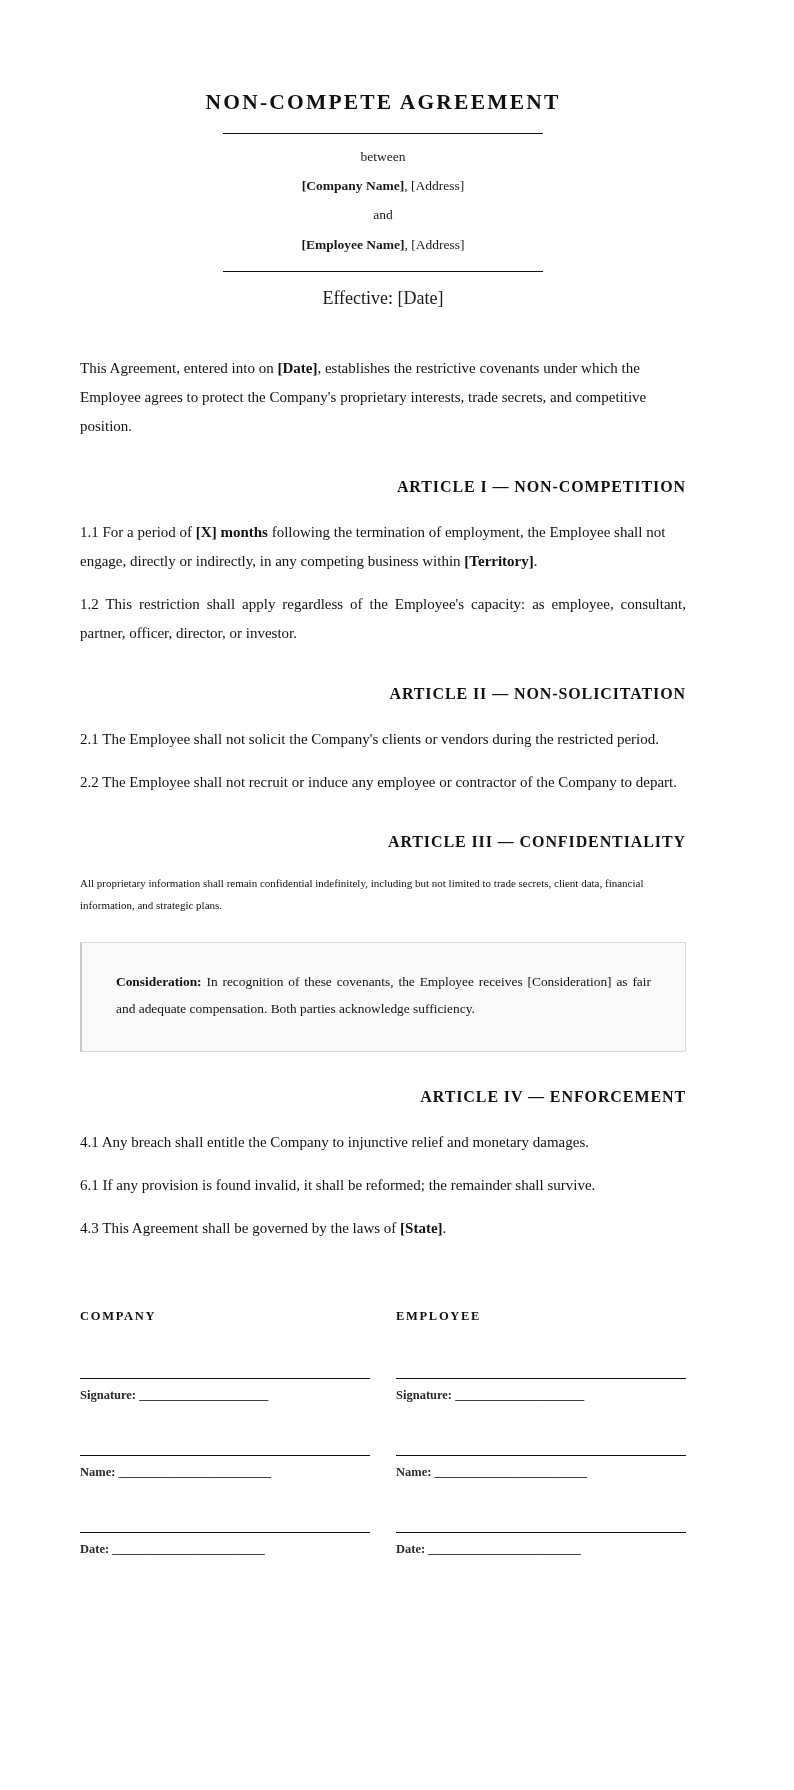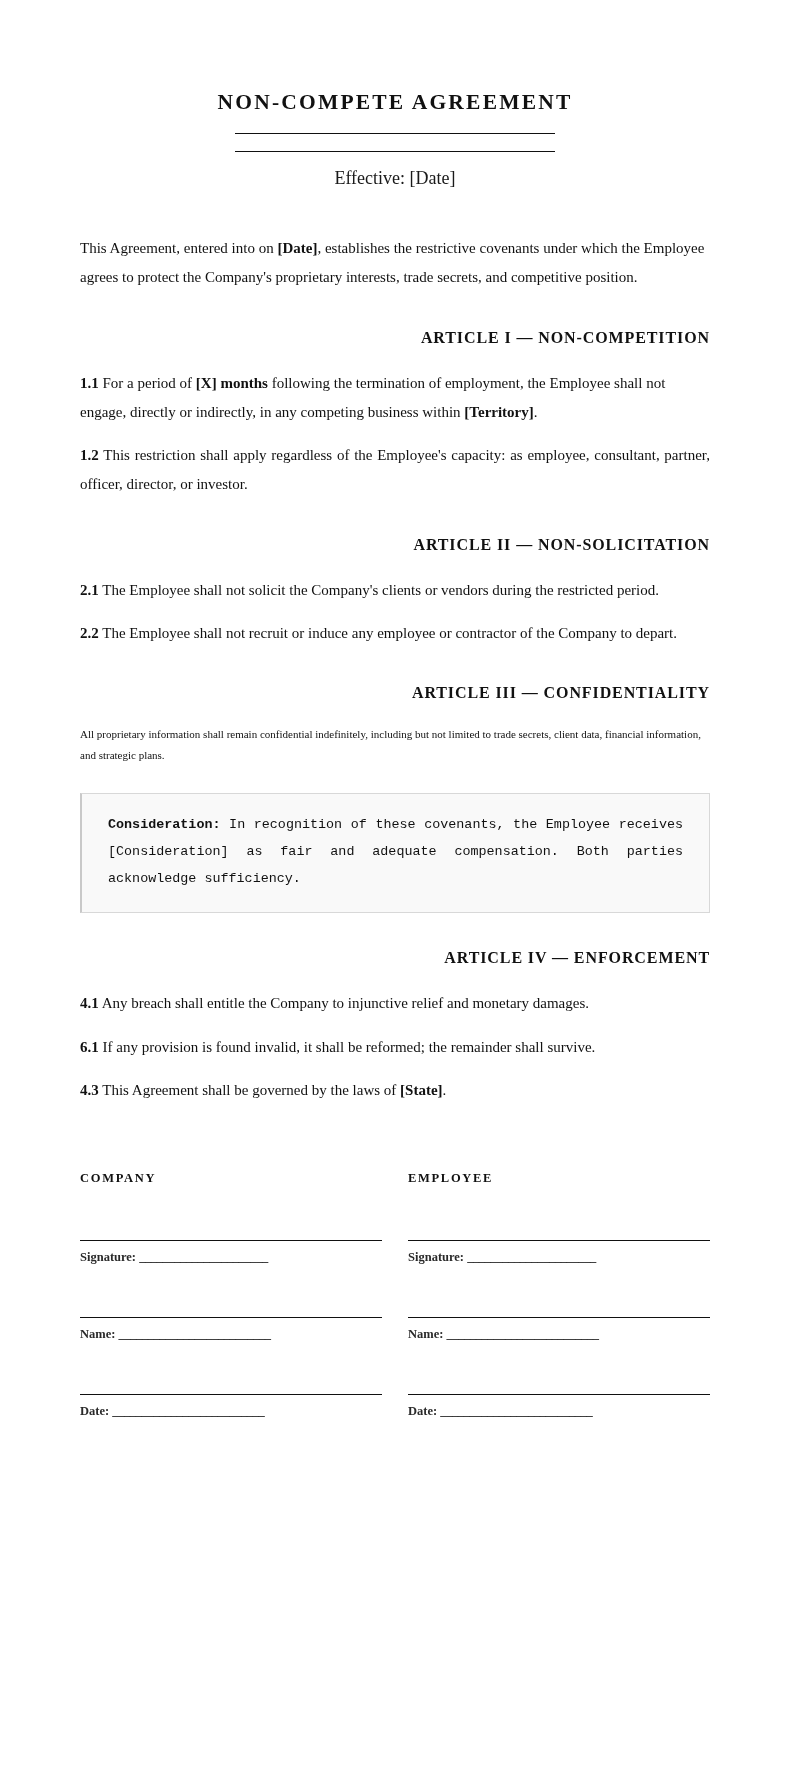--- a/index.html
+++ b/index.html
@@ -11,21 +11,21 @@
     width: 794px;
     min-height: 1790px;
     font-family: "Liberation Serif", "DejaVu Serif", serif;
     color: #111111;
     -webkit-font-smoothing: antialiased;
   }
   .page {
     width: 794px;
     min-height: 1790px;
     box-sizing: border-box;
-    padding: 72px 84px 40px 80px;
+    padding: 72px 108px 40px 80px;
     background: #ffffff;
   }
 
   
   .doc-title {
     text-align: center;
     font-size: 21.5px;
     font-weight: bold;
     letter-spacing: 2.2px;
     margin: 18px 0 0 0;
@@ -77,21 +77,21 @@
   .clause {
     font-size: 15px;
     line-height: 1.95;
     margin: 0 0 14px 0;
   }
   .clause.justify {
     text-align: justify;
     text-justify: inter-word;
   }
   .clause .num {
-    font-weight: bold;
+    font-weight: normal;
   }
   .clause .strong {
     font-weight: bold;
   }
   .body-para {
     font-size: 11px;
     line-height: 1.95;
     margin: 0 0 14px 0;
   }
 
@@ -102,22 +102,21 @@
     border: 1px solid #d8d8d8;
     border-left: 2px solid #c9c9c9;
     box-sizing: border-box;
     padding: 18px 26px 20px 26px;
   }
   .callout-text {
     font-size: 13.4px;
     line-height: 2.0;
     text-align: justify;
     text-justify: inter-word;
-    margin: 0;
-    font-family: Liberation Mono, monospace;
+    margin: 8px;
   }
   .callout-text .strong { font-weight: bold; }
 
   
   .sig-block {
     margin-top: 66px;
     display: flex;
     gap: 26px;
     font-weight: bold;
   }
@@ -150,20 +149,26 @@
 </style>
 </head>
 <body>
 
 <div class="page">
 
   <h1 class="doc-title">NON-COMPETE AGREEMENT</h1>
 
   <hr class="rule-strong">
 
+  <div class="party-block">
+    <div class="party-line">between</div>
+    <div class="party-line"><span class="strong">[Company Name]</span><span>, [Address]</span></div>
+    <div class="party-line">and</div>
+    <div class="party-line"><span class="strong">[Employee Name]</span><span>, [Address]</span></div>
+  </div>
 
   <hr class="rule-strong second">
 
   <div class="effective">Effective: [Date]</div>
 
   <p class="intro"><span>This Agreement, entered into on </span><span class="strong" style="font-weight:bold">[Date]</span><span>, establishes the restrictive covenants under which the Employee agrees to protect the Company's proprietary interests, trade secrets, and competitive position.</span></p>
 
   <h2 class="article-heading">ARTICLE I — NON-COMPETITION</h2>
 
   <p class="clause"><span class="num">1.1</span><span> For a period of </span><span class="strong">[X] months</span><span> following the termination of employment, the Employee shall not engage, directly or indirectly, in any competing business within </span><span class="strong">[Territory]</span><span>.</span></p>

